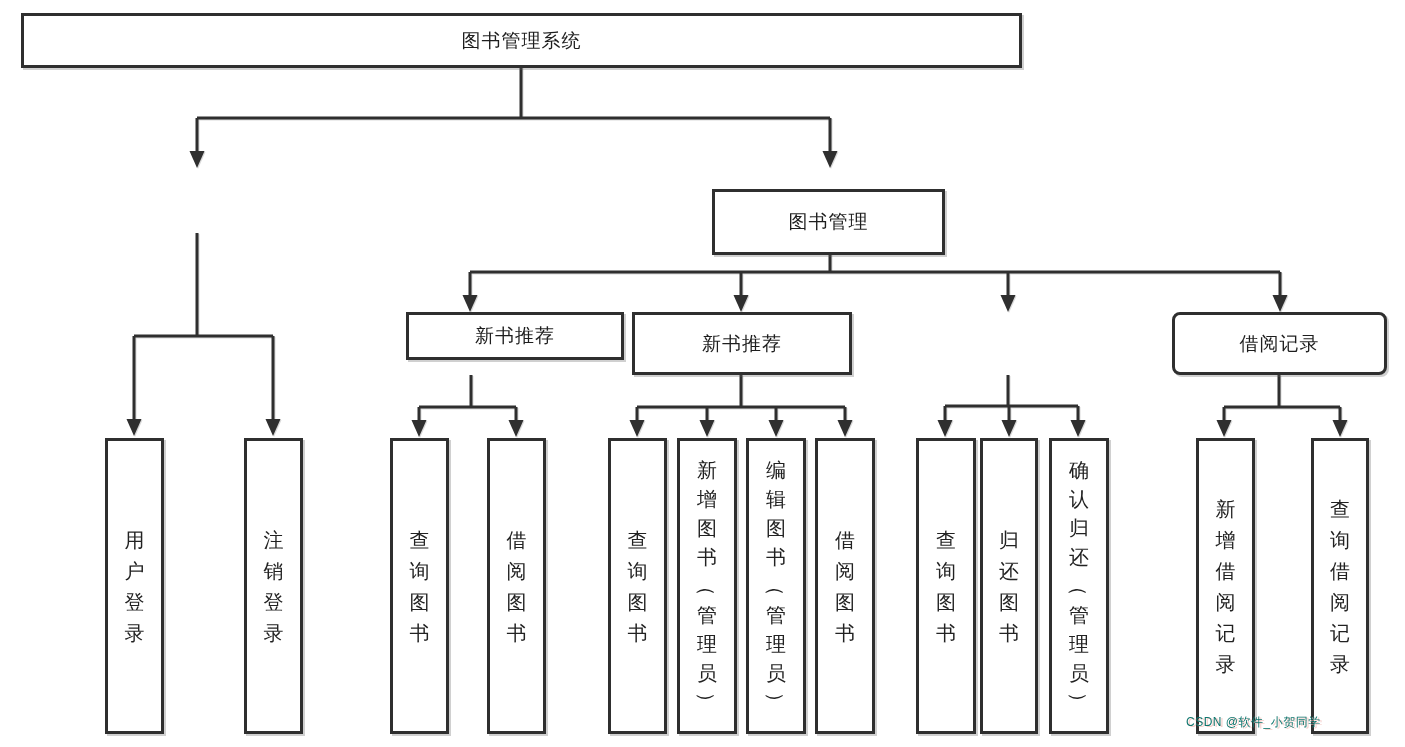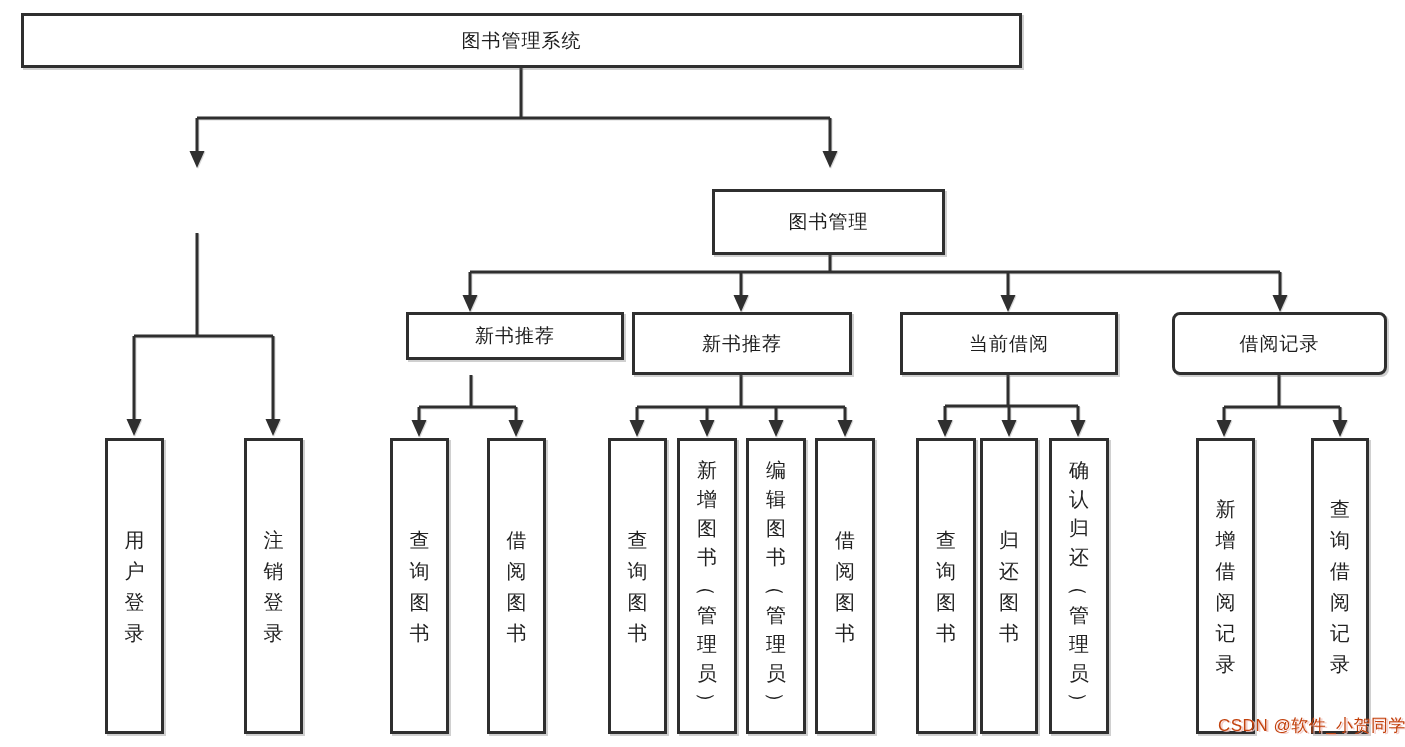--- a/index.html
+++ b/index.html
@@ -18,22 +18,22 @@
   .vlabel{
     display:flex;flex-direction:column;align-items:center;justify-content:center;
     gap:11px;width:100%;height:100%;
   }
   .vlabel span{
     display:block;font-size:20px;line-height:20px;height:20px;width:22px;
     text-align:center;color:#222222;
   }
   .vlabel span.rot{transform:rotate(90deg);}
   #watermark{
-    position:absolute;left:1186px;top:714px;font-size:17px;letter-spacing:0.5px;
-    color:#c2410c;text-shadow:2px 1px 0 rgba(242,196,192,0.85);white-space:nowrap;margin-left:32px;
+    position:absolute;left:1186px;top:714px;font-size:12px;letter-spacing:0.5px;
+    color:#0f766e;text-shadow:2px 1px 0 rgba(242,196,192,0.85);white-space:nowrap;
   }
 </style>
 </head>
 <body>
 
 <div id="canvas">
 
   <svg id="wires" width="1405" height="747" viewBox="0 0 1405 747">
     <g stroke="#2f2f2f" stroke-width="3" fill="none">
 
@@ -81,23 +81,20 @@
   <div class="node" style="left:712px;top:180px;width:233px;height:66px;margin-top:9px;">
     <span class="hlabel">图书管理</span>
   </div>
 
   <div class="node" style="left:362px;top:312px;width:218px;height:48px;margin-left:44px;">
     <span class="hlabel">新书推荐</span>
   </div>
   <div class="node" style="left:632px;top:312px;width:220px;height:63px;">
     <span class="hlabel">新书推荐</span>
   </div>
-  <div class="node" style="left:900px;top:312px;width:218px;height:63px;">
-    <span class="hlabel">当前借阅</span>
-  </div>
   <div class="node" style="left:1172px;top:312px;width:215px;height:63px;border-radius:8px;">
     <span class="hlabel">借阅记录</span>
   </div>
 
   <div class="node leaf" style="left:105px;top:438px;width:59px;height:296px;">
     <div class="vlabel" style="gap: 11px;">
         <span>用</span>
         <span>户</span>
         <span>登</span>
         <span>录</span>

